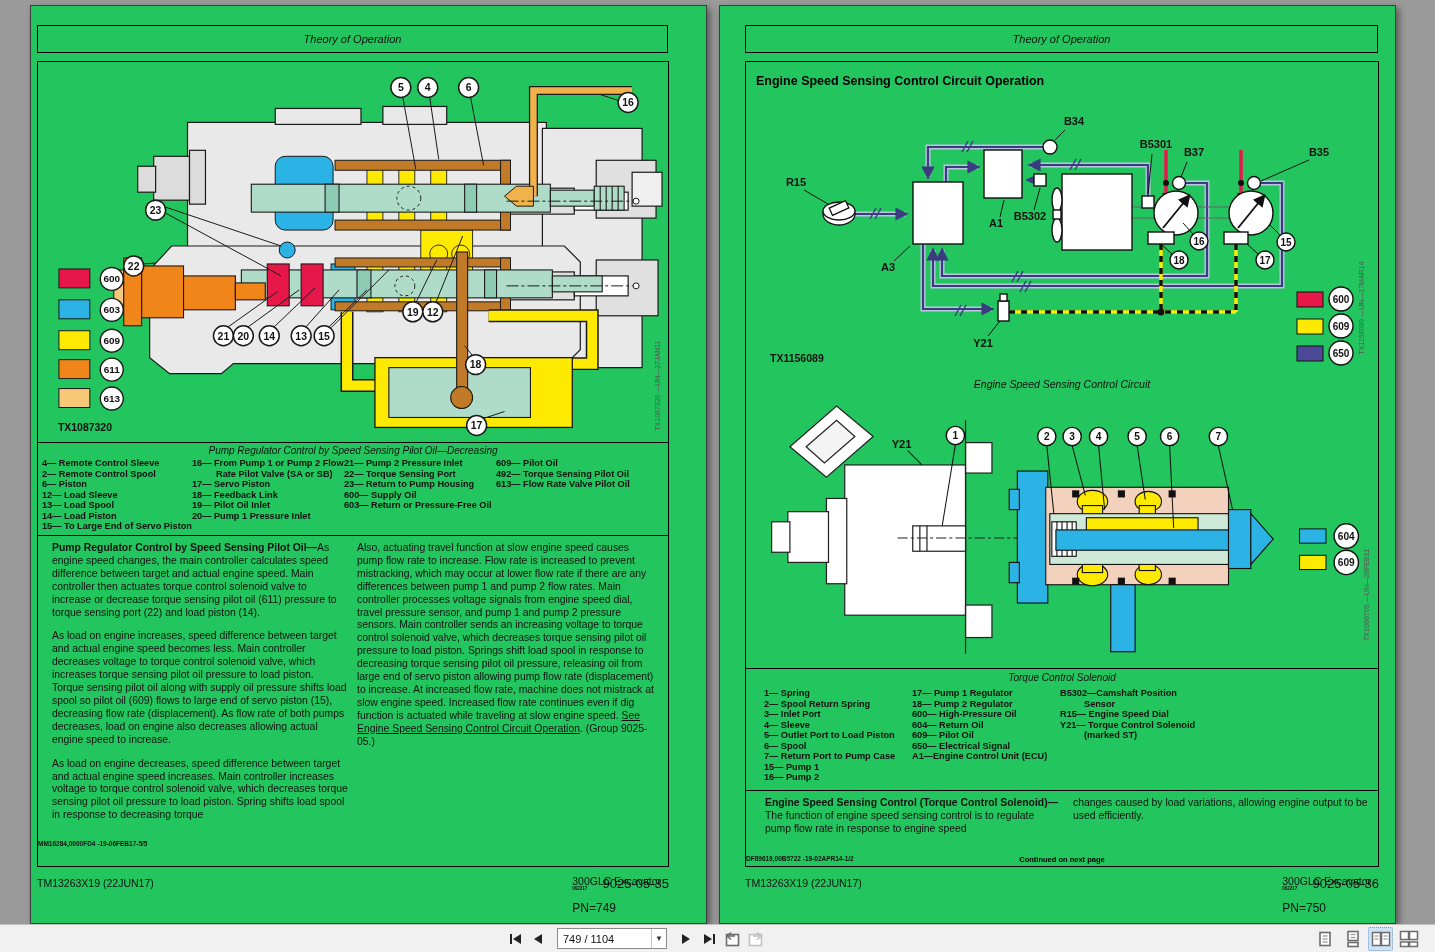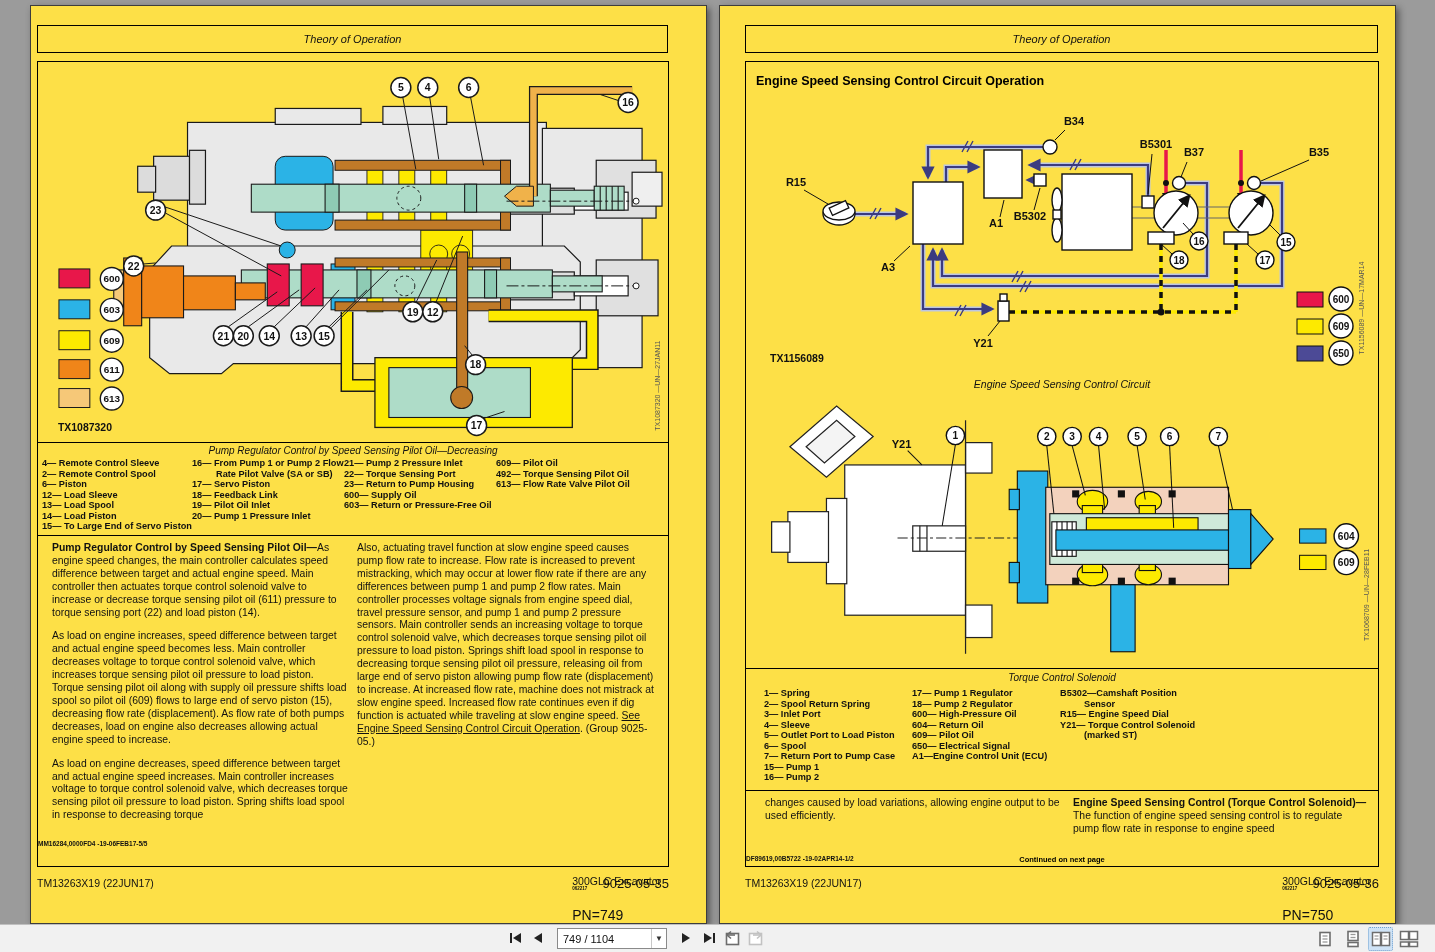--- a/index.html
+++ b/index.html
@@ -1,17 +1,17 @@
 <!DOCTYPE html>
 <html><head>
 <meta charset="utf-8">
 <style>
   html,body{margin:0;padding:0}
   body{width:1435px;height:952px;background:#9b9b9b;font-family:"Liberation Sans",sans-serif;position:relative;overflow:hidden}
-  .page{position:absolute;top:5px;width:677px;height:919px;background:#fde047;border:1px solid #3d3d3d;box-shadow:3px 3px 7px rgba(0,0,0,.45);box-sizing:border-box}
+  .page{position:absolute;top:5px;width:677px;height:919px;background:#22c55e;border:1px solid #3d3d3d;box-shadow:3px 3px 7px rgba(0,0,0,.45);box-sizing:border-box}
   #pageL{left:30px}
   #pageR{left:719px}
   .runhead{position:absolute;height:26px;border:1px solid #000;font:italic 11px/26px "Liberation Sans",sans-serif;text-align:center;color:#111}
   #pageL .runhead{left:6px;top:19px;width:629px}
   #pageR .runhead{left:25px;top:19px;width:631px}
   .mainbox{position:absolute;border:1px solid #000;box-sizing:border-box}
   #pageL .mainbox{left:6px;top:55px;width:632px;height:806px}
   #pageR .mainbox{left:25px;top:55px;width:634px;height:806px}
   .hline{position:absolute;left:0;right:0;height:0;border-top:1px solid #000}
   .figcap{position:absolute;width:100%;text-align:center;font:italic 10px "Liberation Sans",sans-serif;color:#111}
@@ -25,25 +25,25 @@
   .und{text-decoration:underline}
   .doccode{position:absolute;font:bold 6.5px "Liberation Sans",sans-serif;color:#111}
   .cont{position:absolute;width:100%;text-align:center;font:bold 7.5px "Liberation Sans",sans-serif}
   .foot{position:absolute;top:869px;height:36px;font:10.5px "Liberation Sans",sans-serif;color:#111}
   #pageL .foot{left:6px;width:632px}
   #pageR .foot{left:25px;width:634px}
   .foot .ftm{position:absolute;left:0;top:2px}
   .foot .fgrp{position:absolute;left:0;width:100%;top:1px;text-align:right;font-weight:normal;font-size:13px}
   .foot .fright{position:absolute;right:8px;top:0;text-align:left}
   .foot .fcode{font-size:4.5px;font-weight:bold;display:block;margin-top:-1px}
-  .foot .fpn{font-size:14px;display:block;margin-top:16px}
+  .foot .fpn{font-size:12px;display:block;margin-top:10px}
   svg text{font-family:"Liberation Sans",sans-serif}
   
   .toolbar{position:absolute;left:0;bottom:0;width:1435px;height:27px;background:#f1f1f1;border-top:1px solid #c0c0c0}
-  .tb-center{position:absolute;left:505px;top:3px;display:flex;align-items:flex-start;gap:3px}
+  .tb-center{position:absolute;left:505px;top:3px;display:flex;align-items:flex-end;gap:3px}
   .navbtn{height:20px;min-width:20px;display:flex;align-items:center;justify-content:center;gap:1px;border-radius:2px}
   .tri-l{width:0;height:0;border-top:5px solid transparent;border-bottom:5px solid transparent;border-right:8px solid #222}
   .tri-r{width:0;height:0;border-top:5px solid transparent;border-bottom:5px solid transparent;border-left:8px solid #222}
   .vbar{width:2px;height:10px;background:#222}
   .combo{width:108px;height:19px;background:#fff;border:1px solid #8a8a8a;display:flex;align-items:center;font:11px "Liberation Sans",sans-serif;color:#111;margin:0 6px}
   .combo .ctext{flex:1;padding-left:5px}
   .combo .caret{width:14px;height:100%;display:flex;align-items:center;justify-content:center;border-left:1px solid #c8c8c8;font-size:8px;color:#333}
   .tb-right{position:absolute;right:14px;top:2px;display:flex;gap:3px}
   .laybtn{width:23px;height:22px;display:flex;align-items:center;justify-content:center;border:1px solid transparent;border-radius:2px}
   .laybtn.active{background:#cfe3f6;border:1px dotted #6f9fce}
@@ -614,24 +614,24 @@
         <div class="ki">B5302—Camshaft Position Sensor</div>
         <div class="ki">R15— Engine Speed Dial</div>
         <div class="ki">Y21— Torque Control Solenoid (marked ST)</div>
       </div>
     </div>
 
     <div class="hline" style="top:728px"></div>
 
     <div class="cols" style="left:19px;top:735px;width:604px;gap:12px">
       <div class="col" style="width:296px">
+        <p><span class="lead">Engine Speed Sensing Control (Torque Control Solenoid)—</span><span>The function of engine speed sensing control is to regulate pump flow rate in response to engine speed</span></p>
+      </div>
+      <div class="col" style="width:296px">
         <p>changes caused by load variations, allowing engine output to be used efficiently.</p>
-      </div>
-      <div class="col" style="width:296px">
-        <p><span class="lead">Engine Speed Sensing Control (Torque Control Solenoid)—</span><span>The function of engine speed sensing control is to regulate pump flow rate in response to engine speed</span></p>
       </div>
     </div>
 
     <div class="cont" style="top:793px">Continued on next page</div>
     <div class="doccode" style="top:793px">DF89619,00B5722  -19-02APR14-1/2</div>
   </div>
 
   <div class="foot">
     <span class="ftm">TM13263X19 (22JUN17)</span>
     <span class="fgrp">9025-05-36</span>

